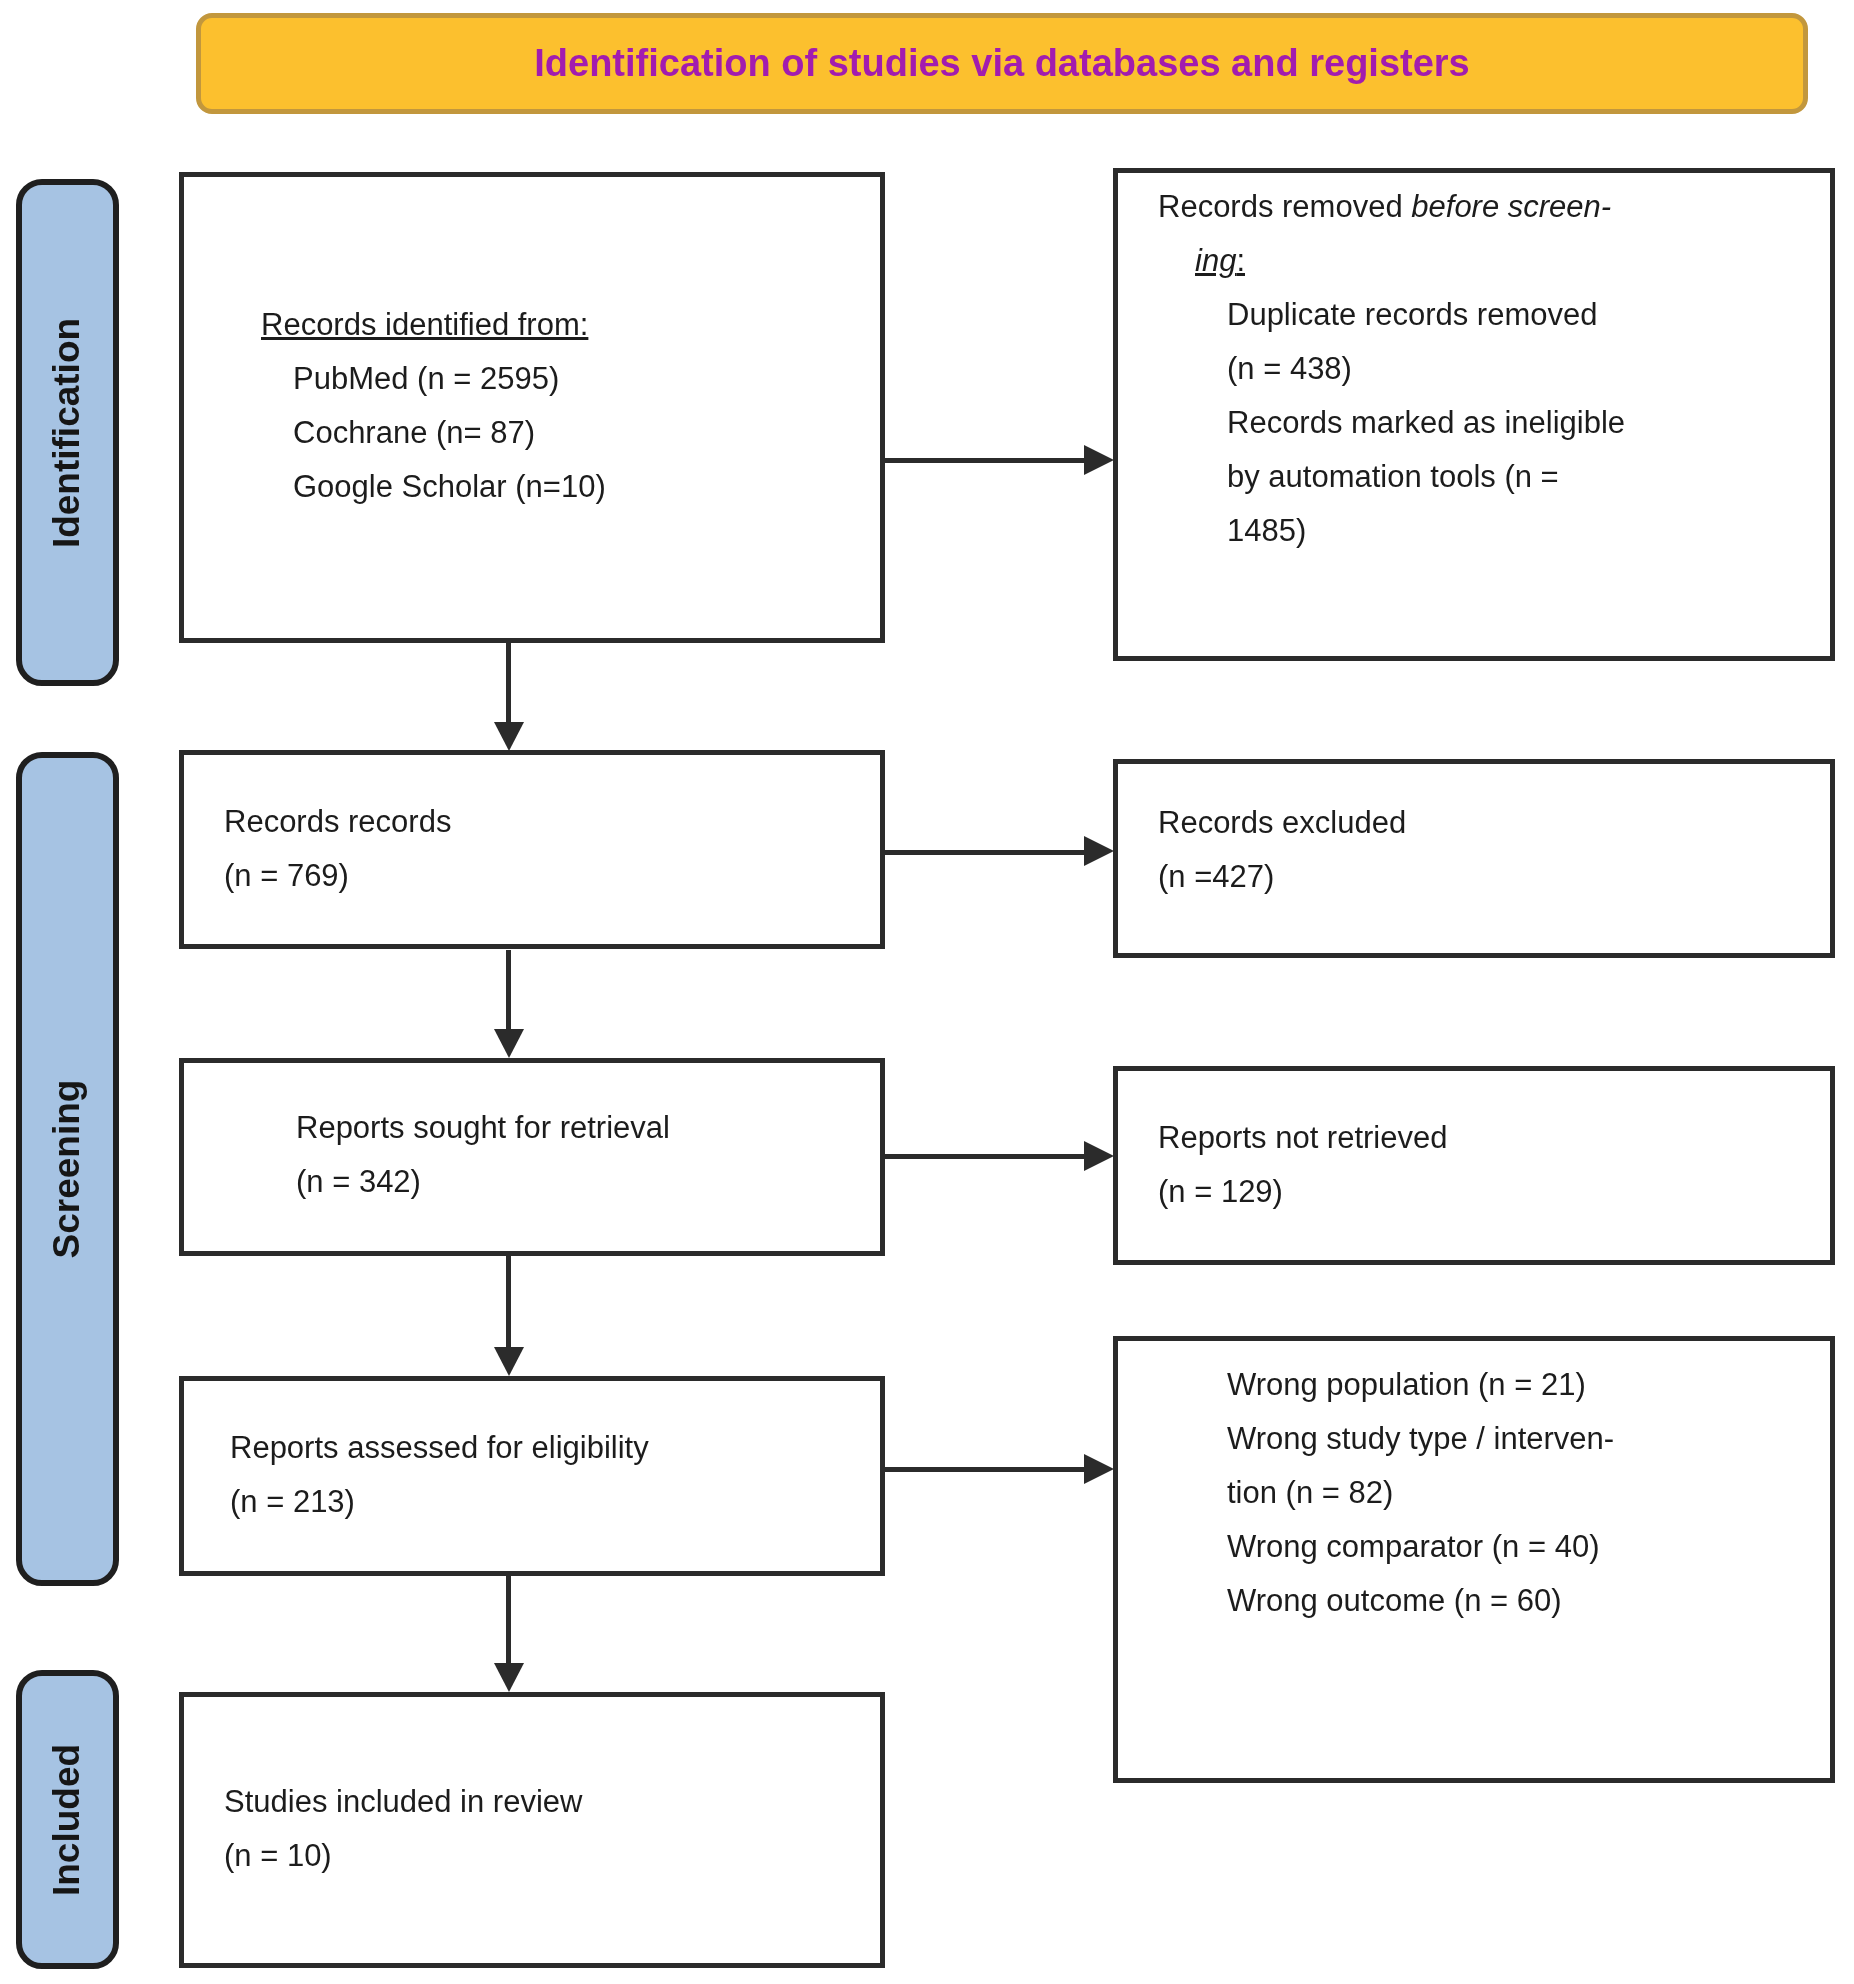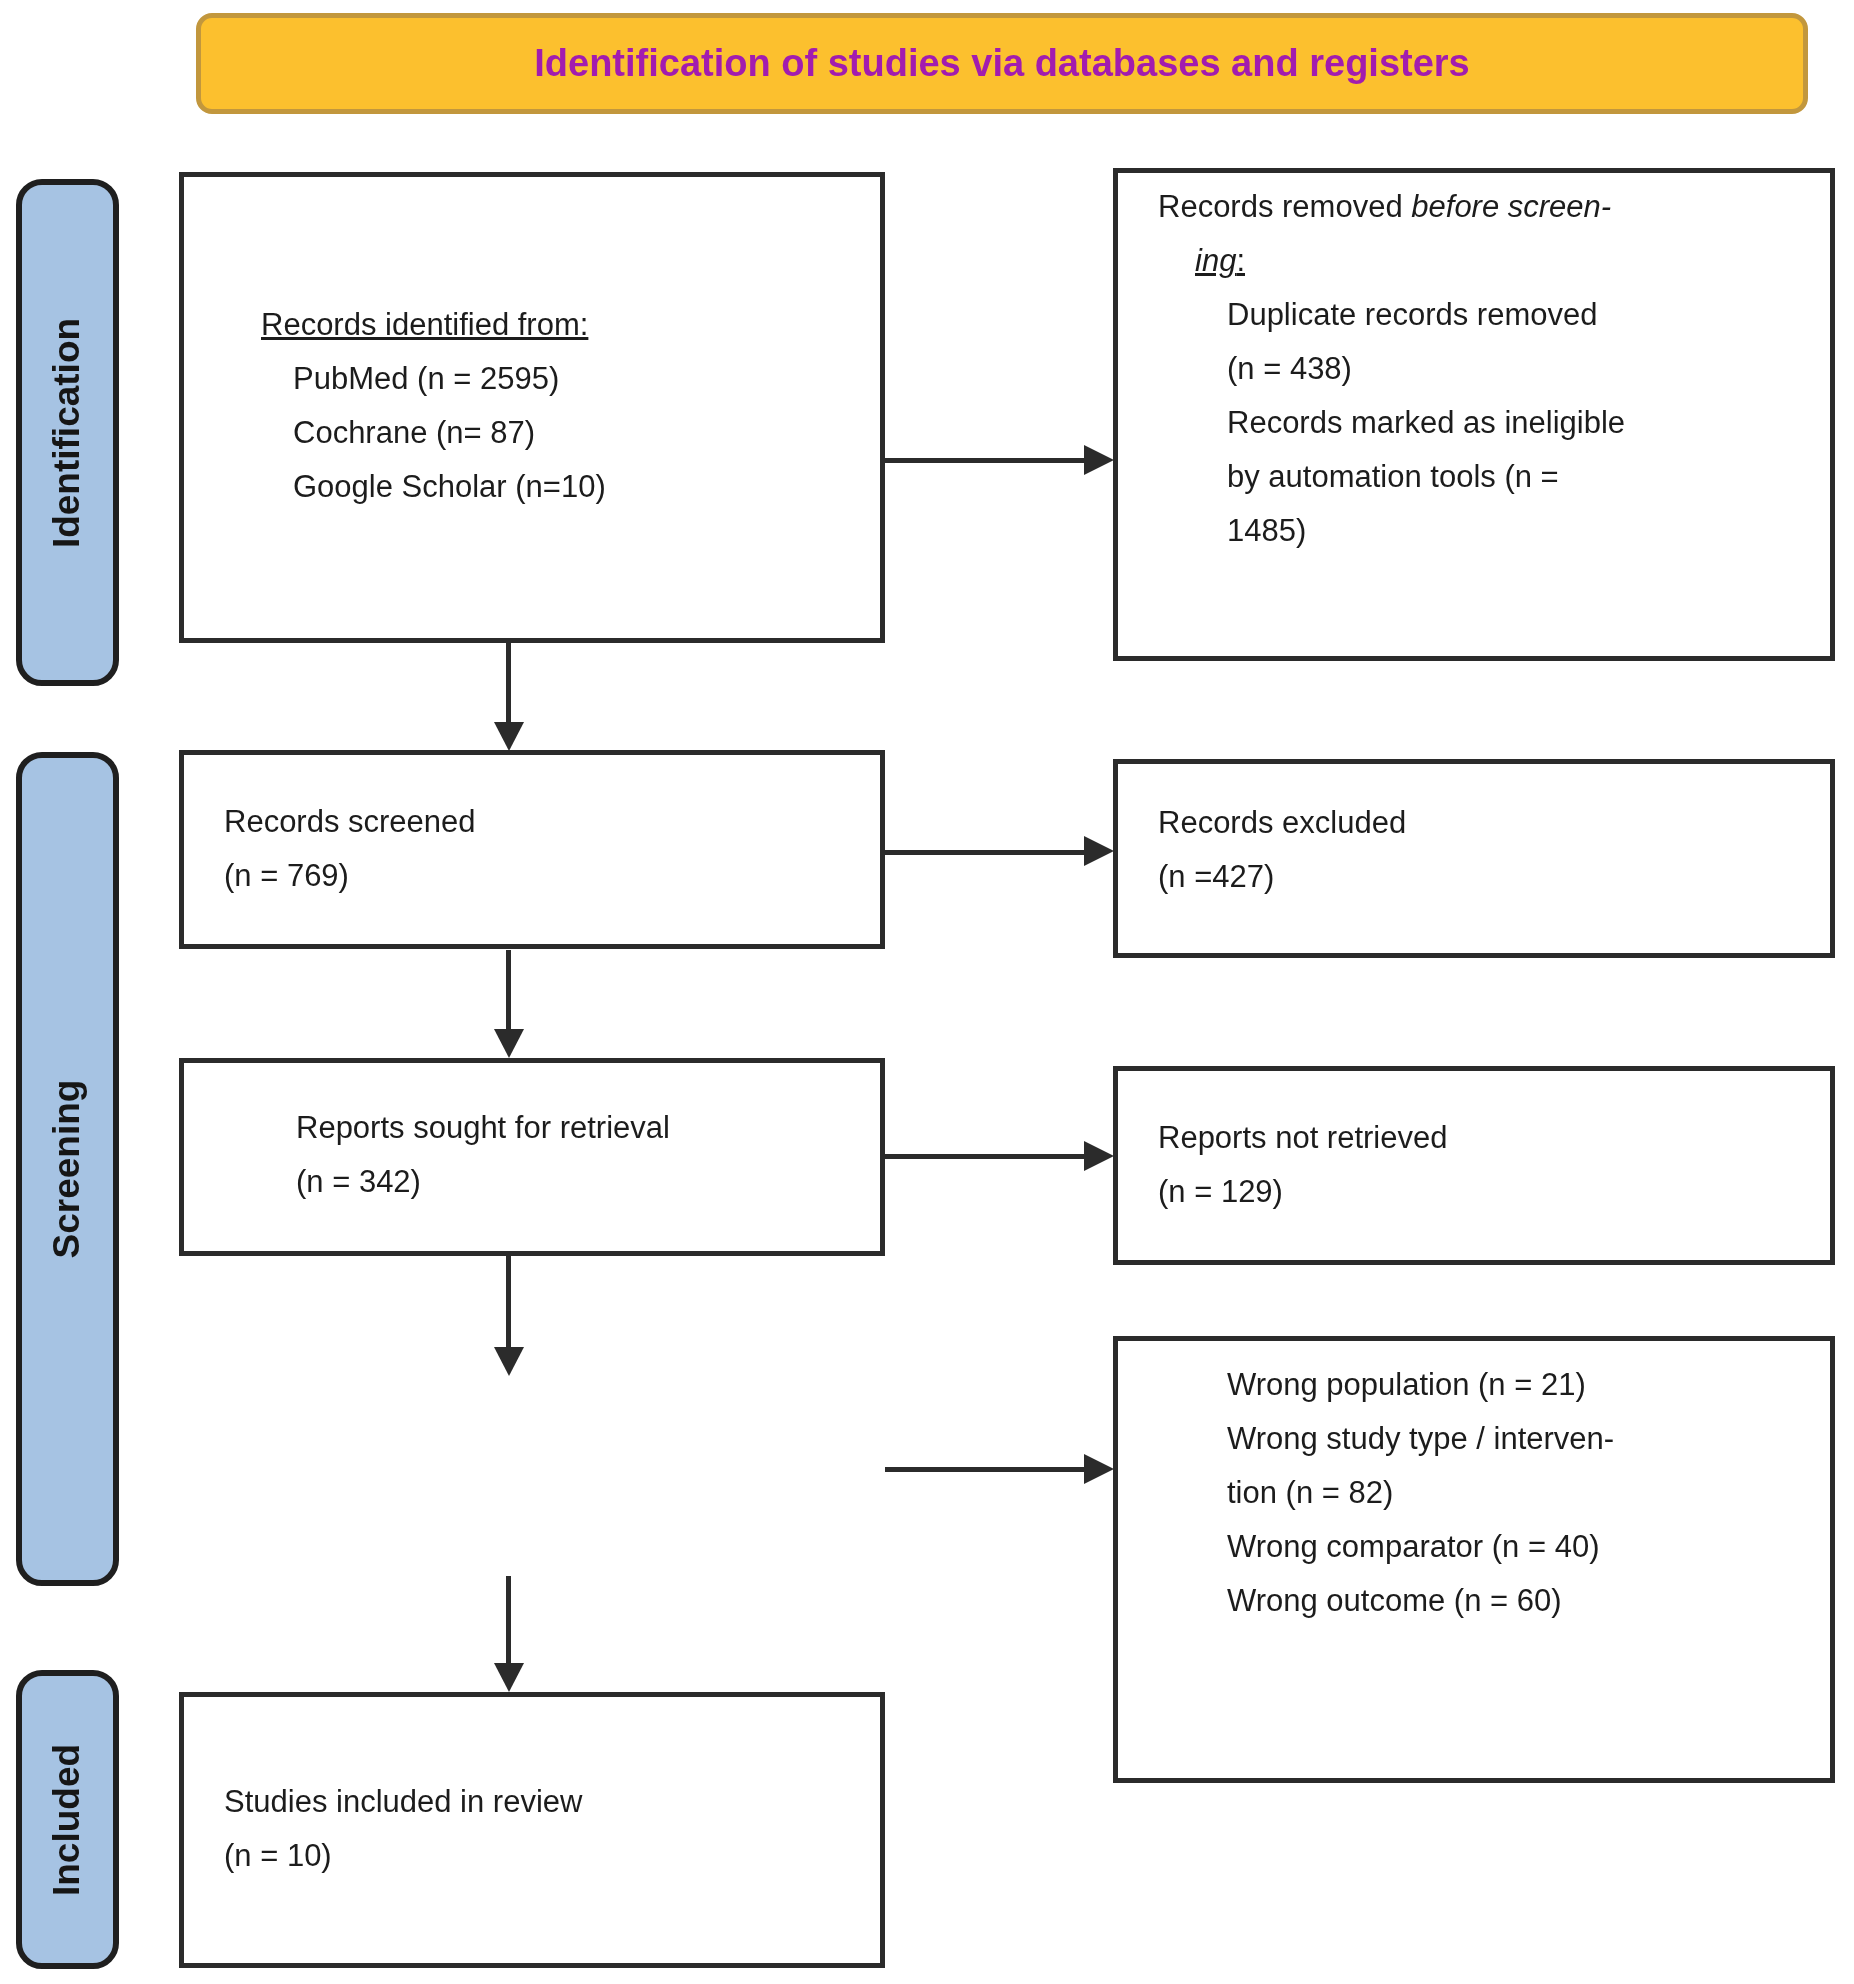--- a/index.html
+++ b/index.html
@@ -112,39 +112,43 @@
     <div class="l indent-sm"><span>Records removed </span><span class="it">before screen-</span></div>
     <div class="l indent-md"><span class="it">ing</span><span>:</span></div>
     <div class="l indent-lg">Duplicate records removed</div>
     <div class="l indent-lg">(n = 438)</div>
     <div class="l indent-lg">Records marked as ineligible</div>
     <div class="l indent-lg">by automation tools (n =</div>
     <div class="l indent-lg">1485)</div>
   </div>
 
   <div class="box box-records-screened">
-    <div class="l">Records screened</div>
+    <div class="l">Records records</div>
     <div class="l">(n = 769)</div>
   </div>
 
   <div class="box box-records-excluded">
     <div class="l">Records excluded</div>
     <div class="l">(n =427)</div>
   </div>
 
   <div class="box box-reports-sought">
     <div class="l">Reports sought for retrieval</div>
     <div class="l">(n = 342)</div>
   </div>
 
   <div class="box box-reports-not-retrieved">
     <div class="l">Reports not retrieved</div>
     <div class="l">(n = 129)</div>
   </div>
 
+  <div class="box box-reports-assessed">
+    <div class="l">Reports assessed for eligibility</div>
+    <div class="l">(n = 213)</div>
+  </div>
 
   <div class="box box-reports-excluded">
     <div class="l indent-lg">Wrong population (n = 21)</div>
     <div class="l indent-lg">Wrong study type / interven-</div>
     <div class="l indent-lg">tion (n = 82)</div>
     <div class="l indent-lg">Wrong comparator (n = 40)</div>
     <div class="l indent-lg">Wrong outcome (n = 60)</div>
   </div>
 
   <div class="box box-studies-included">

